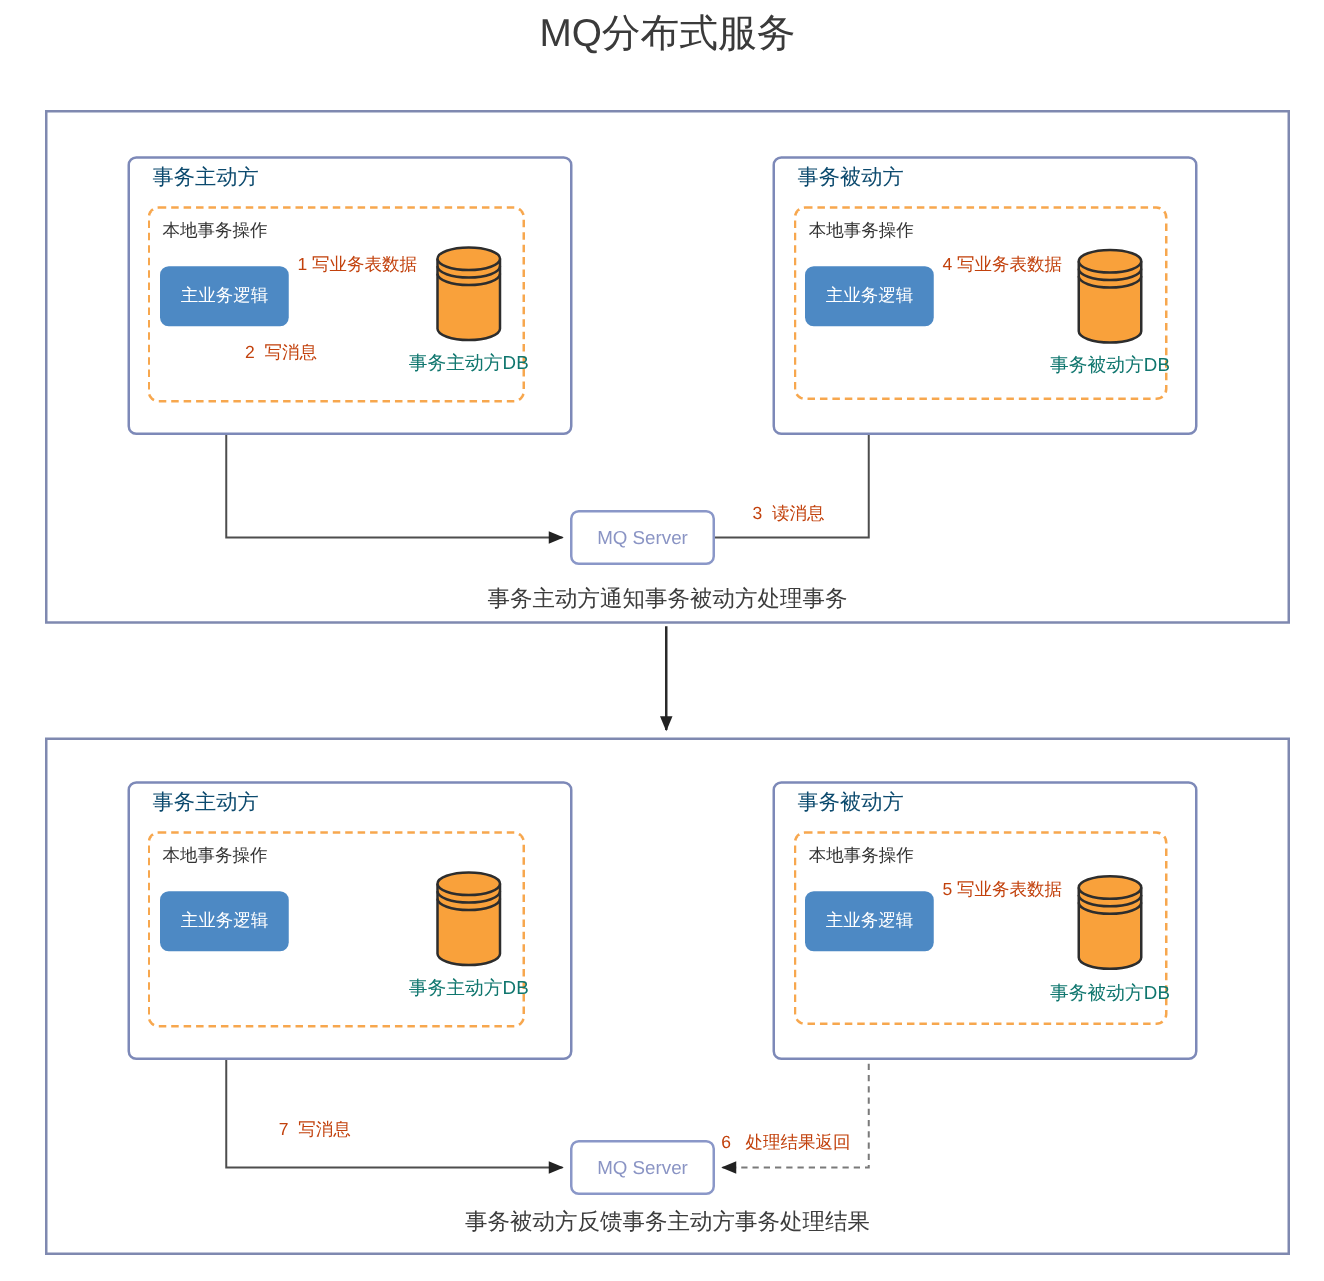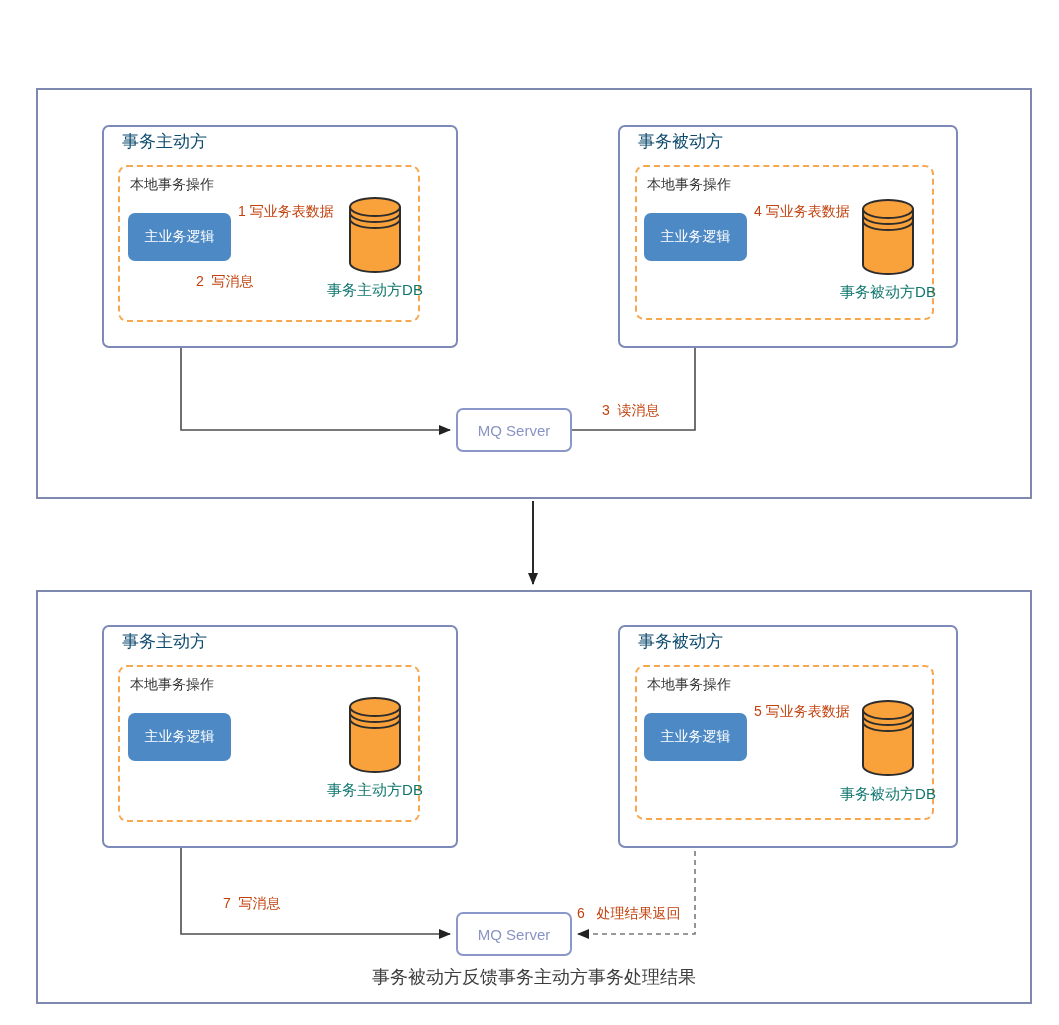--- a/index.html
+++ b/index.html
@@ -70,20 +70,21 @@
   #caption2{top:965px;}
   #red-s5{left:754px;top:703px;}
   #red-s6{left:577px;top:905px;}
   #red-s7{left:223px;top:895px;}
 </style>
 </head>
 <body>
 
 <div class="canvas">
 
+  <div class="diagram-title">MQ分布式服务</div>
 
   <div class="panel" id="panel1"></div>
   <div class="panel" id="panel2"></div>
 
   <svg class="lines-svg" width="1059" height="1025">
     <defs>
       <marker id="arrow" viewBox="0 0 12 10" markerWidth="13" markerHeight="10" refX="11" refY="5" orient="auto" markerUnits="userSpaceOnUse">
         <path d="M0 0 L12 5 L0 10 Z" fill="#222"></path>
       </marker>
     </defs>
@@ -128,20 +129,21 @@
   <div class="dblabel" id="dblabel-a1">事务主动方DB</div>
   <div class="dblabel" id="dblabel-p1">事务被动方DB</div>
 
   <div class="mq" id="mq1">MQ Server</div>
 
   <div class="red" id="red-s1">1 写业务表数据</div>
   <div class="red" id="red-s2">2  写消息</div>
   <div class="red" id="red-s3">3  读消息</div>
   <div class="red" id="red-s4">4 写业务表数据</div>
 
+  <div class="caption" id="caption1">事务主动方通知事务被动方处理事务</div>
 
   <div class="party" id="party-a2"></div>
   <div class="party" id="party-p2"></div>
   <div class="party-title" id="title-a2">事务主动方</div>
   <div class="party-title" id="title-p2">事务被动方</div>
 
   <div class="dashed" id="dashed-a2"></div>
   <div class="dashed" id="dashed-p2"></div>
   <div class="localop" id="localop-a2">本地事务操作</div>
   <div class="localop" id="localop-p2">本地事务操作</div>

